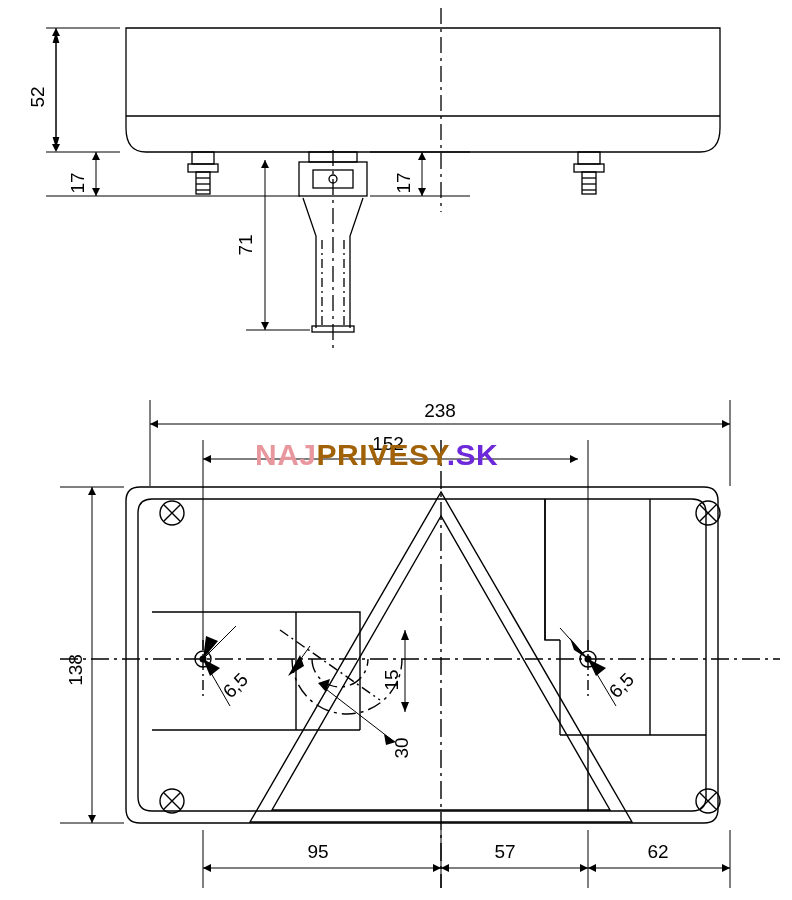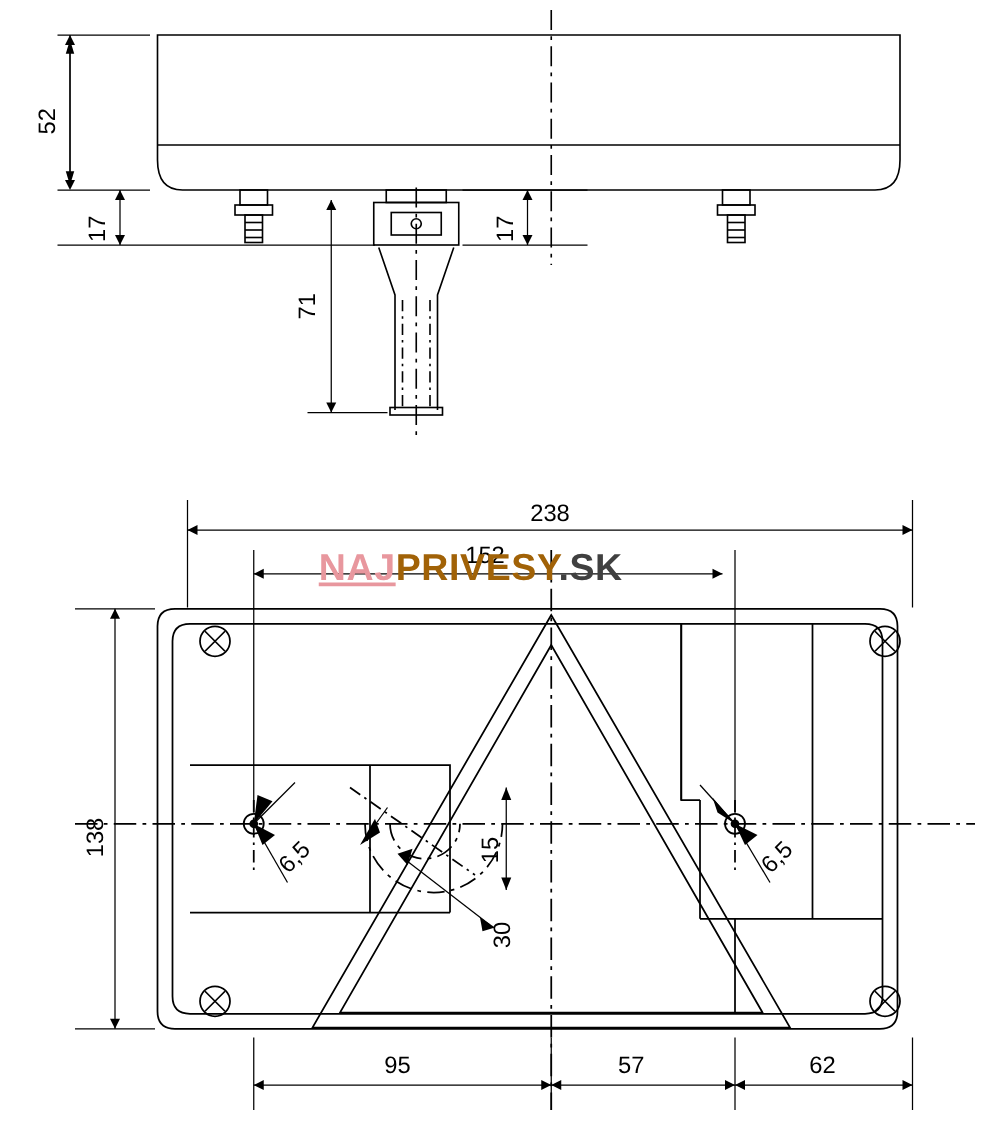--- a/index.html
+++ b/index.html
@@ -2,23 +2,23 @@
 <html><head>
 <meta charset="utf-8">
 <style>
   html,body{margin:0;padding:0;background:#ffffff;}
   body{width:792px;height:900px;position:relative;overflow:hidden;
        font-family:"Liberation Sans",sans-serif;color:#000;}
   #drawing{position:absolute;left:0;top:0;width:792px;height:900px;}
   .dim-text{font-size:19px;font-family:"Liberation Sans",sans-serif;fill:#000;}
   .wm{position:absolute;left:255px;top:438px;font-size:30px;font-weight:bold;
       letter-spacing:0.5px;font-family:"Liberation Sans",sans-serif;}
-  .wm .a{color:#e8979e;text-decoration:underline;}
+  .wm .a{color:#e8979e;}
   .wm .b{color:#a16207;}
-  .wm .c{color:#404040;}
+  .wm .c{color:#6d28d9;}
 </style>
 </head>
 <body>
 
 <svg id="drawing" viewBox="0 0 792 900">
   <defs>
     <marker id="arrL" markerWidth="12" markerHeight="10" refX="11" refY="5" orient="auto" markerUnits="userSpaceOnUse">
       <path d="M11,5 L0,1.6 L0,8.4 Z" fill="#000"></path>
     </marker>
     <marker id="arrR" markerWidth="12" markerHeight="10" refX="1" refY="5" orient="auto" markerUnits="userSpaceOnUse">

